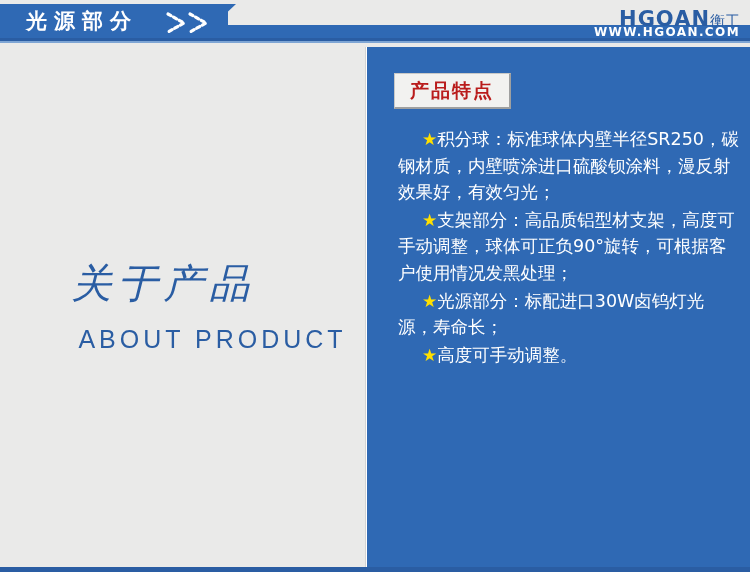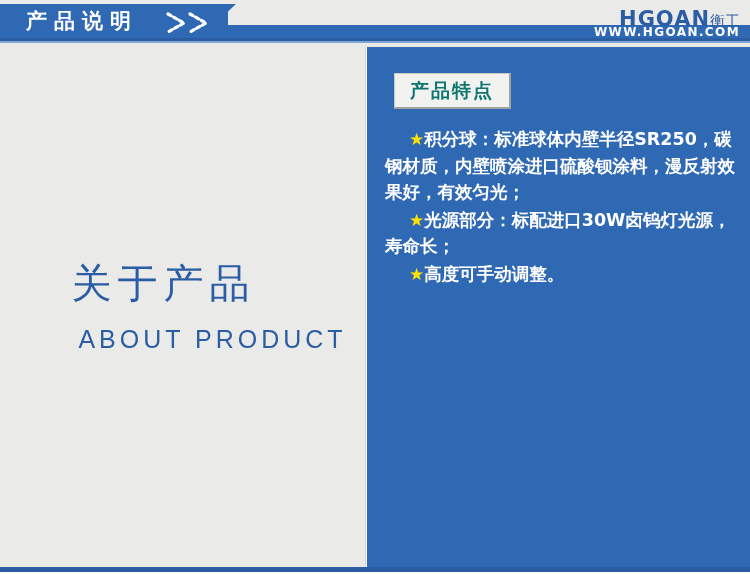--- a/index.html
+++ b/index.html
@@ -146,20 +146,21 @@
     position: absolute;
     left: 0;
     top: 212px;
     width: 321px;
     text-align: center;
     font-size: 40px;
     color: #2a5da3;
     letter-spacing: 6px;
     text-indent: 6px;
     line-height: 48px;
+    font-style: italic;
   }
   .about-en {
     position: absolute;
     left: 0;
     top: 277px;
     width: 365px;
     text-align: center;
     font-size: 25px;
     color: #2a5da3;
     letter-spacing: 4px;
@@ -186,39 +187,39 @@
     background: #f2f2f0;
     padding: 5px 15px 6px 15px;
     border-top: 1px solid #c9c9c7;
     border-left: 1px solid #c9c9c7;
     border-right: 2px solid #9fa0a0;
     border-bottom: 2px solid #9fa0a0;
   }
   .feature-title-text {
     font-size: 19px;
     font-weight: bold;
-    color: #0f766e;
+    color: #b91c1c;
     letter-spacing: 2px;
     line-height: 22px;
     white-space: nowrap;
   }
 
   #features {
     position: absolute;
     left: 14px;
     top: 79px;
     width: 358px;
   }
   .feature-item {
     font-size: 17.5px;
-    font-weight: bold;
+    font-weight: normal;
     color: #ffffff;
     line-height: 26.6px;
     text-indent: 24px;
-    margin: 0 0 1px 4px;
+    margin: 0 0 1px 17px;
     letter-spacing: 0px;
     word-break: break-all;
   }
   .star {
     color: #ffe000;
     font-size: 17px;
     letter-spacing: 0;
   }
 
   
@@ -244,21 +245,21 @@
 
 <div id="page">
 
   <div id="header">
     <div class="banner-shape"></div>
     <div class="banner-diag"></div>
     <div class="banner-bar"></div>
     <div class="banner-underline"></div>
     <div class="banner-underline2"></div>
 
-    <div class="banner-title">产品说明</div>
+    <div class="banner-title">光源部分</div>
 
     <div class="chevrons">
       <svg width="60" height="26" viewBox="0 0 60 26">
         <g fill="none" stroke="#ffffff" stroke-width="3.2" stroke-linecap="round" stroke-dasharray="3.4 3.0">
           <polyline points="3,4 19,13 3,22"></polyline>
           <polyline points="25,4 41,13 25,22"></polyline>
         </g>
       </svg>
     </div>
 
@@ -276,20 +277,21 @@
   </div>
 
   <div id="right-panel">
 
     <div class="feature-title-box">
       <div class="feature-title-text">产品特点</div>
     </div>
 
     <div id="features">
       <p class="feature-item"><span class="star">★</span><span>积分球：标准球体内壁半径SR250，碳钢材质，内壁喷涂进口硫酸钡涂料，漫反射效果好，有效匀光；</span></p>
+      <p class="feature-item"><span class="star">★</span><span>支架部分：高品质铝型材支架，高度可手动调整，球体可正负90°旋转，可根据客户使用情况发黑处理；</span></p>
       <p class="feature-item"><span class="star">★</span><span>光源部分：标配进口30W卤钨灯光源，寿命长；</span></p>
       <p class="feature-item"><span class="star">★</span><span>高度可手动调整。</span></p>
     </div>
 
   </div>
 
   <div id="bottom-bar"></div>
   <div id="bottom-bar2"></div>
 
 </div>

